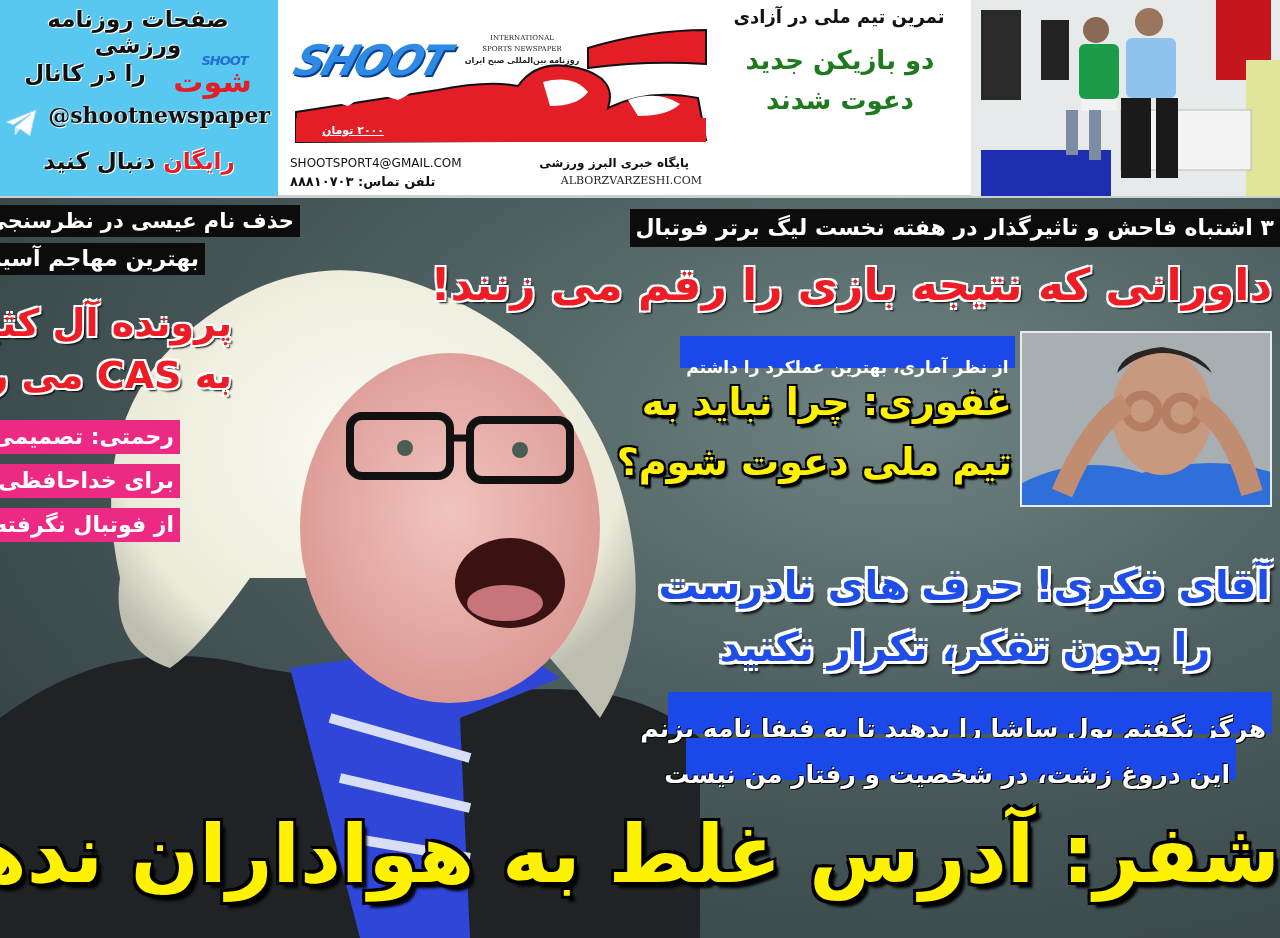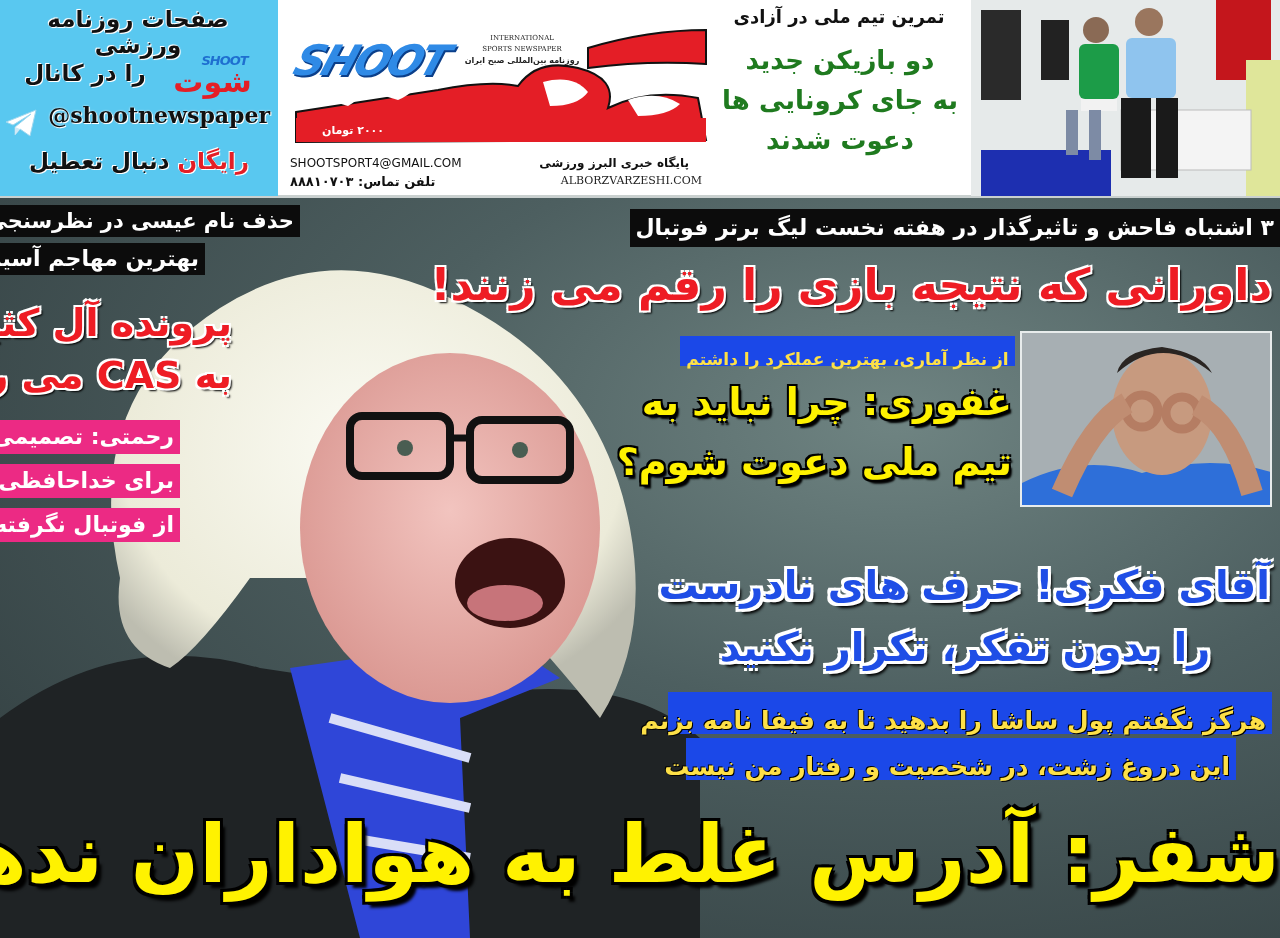--- a/index.html
+++ b/index.html
@@ -23,40 +23,40 @@
   .promo .l4 .free { color: #e41e26; text-shadow: 1px 1px 0 #fff, -1px -1px 0 #fff; }
   .promo .l4 .follow { color: #111; text-shadow: 1px 1px 0 #fff, -1px -1px 0 #fff; }
 
   .logo-area { position: absolute; left: 282px; top: 0; width: 430px; height: 196px; }
   .dateline { position: absolute; top: 6px; right: 10px; left: 20px; direction: rtl; text-align: center; font-weight: bold; font-size: 15px; color: #111; white-space: nowrap; }
   .intl { position: absolute; top: 33px; left: 180px; width: 120px; text-align: center; font-family: "DejaVu Serif", serif; font-size: 7px; color: #222; line-height: 11px; }
   .intl .fa { direction: rtl; font-family: "DejaVu Sans", sans-serif; font-weight: bold; font-size: 8px; }
   .shoot-en-big { position: absolute; top: 36px; left: 14px; width: 150px; height: 50px; }
   .shoot-en-big span { position: absolute; top: 0; left: 0; font-style: italic; font-weight: bold; font-size: 42px; color: #2f8ae6; letter-spacing: -3px; transform: skewX(-18deg); text-shadow: 2px 2px 0 #0b3f8a; font-family: "DejaVu Sans", sans-serif; }
   .shoot-fa-big { position: absolute; top: 20px; left: 6px; width: 420px; height: 130px; }
-  .price { position: absolute; top: 124px; left: 40px; font-size: 11px; font-weight: bold; color: #fff; direction: rtl; }
+  .price { position: absolute; top: 124px; left: 40px; font-size: 11px; font-weight: bold; color: #fff; direction: rtl; text-decoration: underline; }
   .email { position: absolute; top: 156px; left: 8px; font-size: 12px; color: #111; }
   .phone { position: absolute; top: 174px; left: 8px; direction: rtl; font-weight: bold; font-size: 13px; color: #111; width: 190px; text-align: left; }
   .alborz-fa { position: absolute; top: 156px; right: 23px; direction: rtl; font-weight: bold; font-size: 12px; color: #111; }
   .alborz-en { position: absolute; top: 174px; right: 10px; font-family: "DejaVu Serif", serif; font-size: 11px; color: #222; }
 
   .topstory { position: absolute; left: 712px; top: 0; width: 256px; height: 196px; direction: rtl; text-align: center; }
   .topstory .kicker { position: absolute; top: 6px; right: 2px; left: 0; font-weight: bold; font-size: 18px; color: #111; }
   .topstory .hl { position: absolute; top: 40px; right: 0; left: 0; font-weight: bold; font-size: 26px; line-height: 40px; color: #1f7a1f; text-shadow: 1px 1px 0 #fff, -1px -1px 0 #fff; }
 
   .team-photo { position: absolute; left: 971px; top: 0; width: 309px; height: 196px; background: linear-gradient(180deg,#eef1f2 0%,#dfe5e6 60%,#c8cfcf 100%); overflow: hidden; }
 
   
   .cover { position: absolute; left: 0; top: 198px; width: 1280px; height: 740px;
     background: radial-gradient(ellipse at 70% 30%, #6f8482 0%, #4d5f60 40%, #2e3a3c 100%); overflow: hidden; }
   .coach { position: absolute; left: 0; top: 0; width: 700px; height: 740px; }
 
   .box-black { position: absolute; background: #0c0c0c; color: #fff; font-weight: bold; direction: rtl; white-space: nowrap; padding: 0 6px; }
   .box-pink { position: absolute; background: #ec2a84; color: #fff; font-weight: bold; direction: rtl; white-space: nowrap; padding: 0 6px; }
-  .box-blue { position: absolute; background: #1b48e8; color: #fde047; font-weight: bold; direction: rtl; white-space: nowrap; padding: 8px 6px; }
+  .box-blue { position: absolute; background: #1b48e8; color: #ffffff; font-weight: bold; direction: rtl; white-space: nowrap; padding: 16px 6px; }
 
   .red-hl { position: absolute; direction: rtl; font-weight: bold; color: #ee1c24;
     text-shadow: -2px -2px 0 #fff, 2px -2px 0 #fff, -2px 2px 0 #fff, 2px 2px 0 #fff, 3px 3px 2px #000; white-space: nowrap; }
   .yellow-hl { position: absolute; direction: rtl; font-weight: bold; color: #fff200;
     text-shadow: -2px -2px 0 #000, 2px -2px 0 #000, -2px 2px 0 #000, 2px 2px 0 #000, 3px 4px 2px #000; white-space: nowrap; }
   .blue-hl { position: absolute; direction: rtl; font-weight: bold; color: #1f4ee6;
     text-shadow: -3px -3px 0 #fff, 3px -3px 0 #fff, -3px 3px 0 #fff, 3px 3px 0 #fff, 4px 5px 3px #000; white-space: nowrap; text-align: center; }
 
   .player-photo { position: absolute; left: 1020px; top: 133px; width: 252px; height: 176px; border: 2px solid #e8ecec; background: linear-gradient(135deg,#9aa2a5 0%,#c9cfd2 45%,#7e8b8e 100%); overflow: hidden; }
   .main-hl { position: absolute; left: 0; right: 0; top: 610px; direction: rtl; text-align: center; font-weight: bold; font-size: 80px; color: #fff200; letter-spacing: -2px;
@@ -79,21 +79,21 @@
         <span class="chan">را در کانال</span>
       </div>
       <svg class="tg-icon" viewBox="0 0 34 30">
         <path d="M2 14 L32 2 L26 28 L16 21 L11 27 L11 19 L27 6 L9 17 Z" fill="#ffffff" stroke="#9fd7ef" stroke-width="1"></path>
         <path d="M11 19 L16 21 L11 27 Z" fill="#cfe9f6"></path>
       </svg>
       <div class="handle">@shootnewspaper</div>
       <div class="l4">
         <span class="free">رایگان</span>
         <span> </span>
-        <span class="follow">دنبال تعطیل</span>
+        <span class="follow">دنبال کنید</span>
       </div>
     </div>
 
     <div class="logo-area">
       <svg class="shoot-fa-big" viewBox="0 0 420 130">
 
         <path d="M300 28 Q360 10 418 10 L418 44 Q360 40 300 48 Z" fill="#e41e26" stroke="#111" stroke-width="2"></path>
         <path d="M8 92 L150 70 Q200 60 230 66 Q250 38 290 48 Q330 58 320 88 Q360 68 410 78 L418 120 L8 122 Z" fill="#e41e26" stroke="#111" stroke-width="2"></path>
         <path d="M40 80 Q60 60 80 70 Q70 80 60 86 Z" fill="#fff"></path>
         <path d="M90 74 Q110 56 130 66 Q120 76 110 80 Z" fill="#fff"></path>
@@ -113,21 +113,20 @@
       <div class="email">SHOOTSPORT4@GMAIL.COM</div>
       <div class="phone">تلفن تماس: ۸۸۸۱۰۷۰۳</div>
       <div class="alborz-fa">پایگاه خبری البرز ورزشی</div>
       <div class="alborz-en">ALBORZVARZESHI.COM</div>
     </div>
 
     <div class="topstory">
       <div class="kicker">تمرین تیم ملی در آزادی</div>
       <div class="hl">
         <div>دو بازیکن جدید</div>
-        <div>به جای کرونایی ها</div>
         <div>دعوت شدند</div>
       </div>
     </div>
 
     <div class="team-photo">
       <svg width="309" height="196" viewBox="0 0 309 196">
         <rect x="0" y="0" width="309" height="196" fill="#e6eaea"></rect>
         <rect x="10" y="150" width="130" height="46" fill="#1d2fb0"></rect>
         <rect x="10" y="10" width="40" height="90" fill="#2a2a2a"></rect>
         <rect x="70" y="20" width="28" height="60" fill="#222"></rect>

